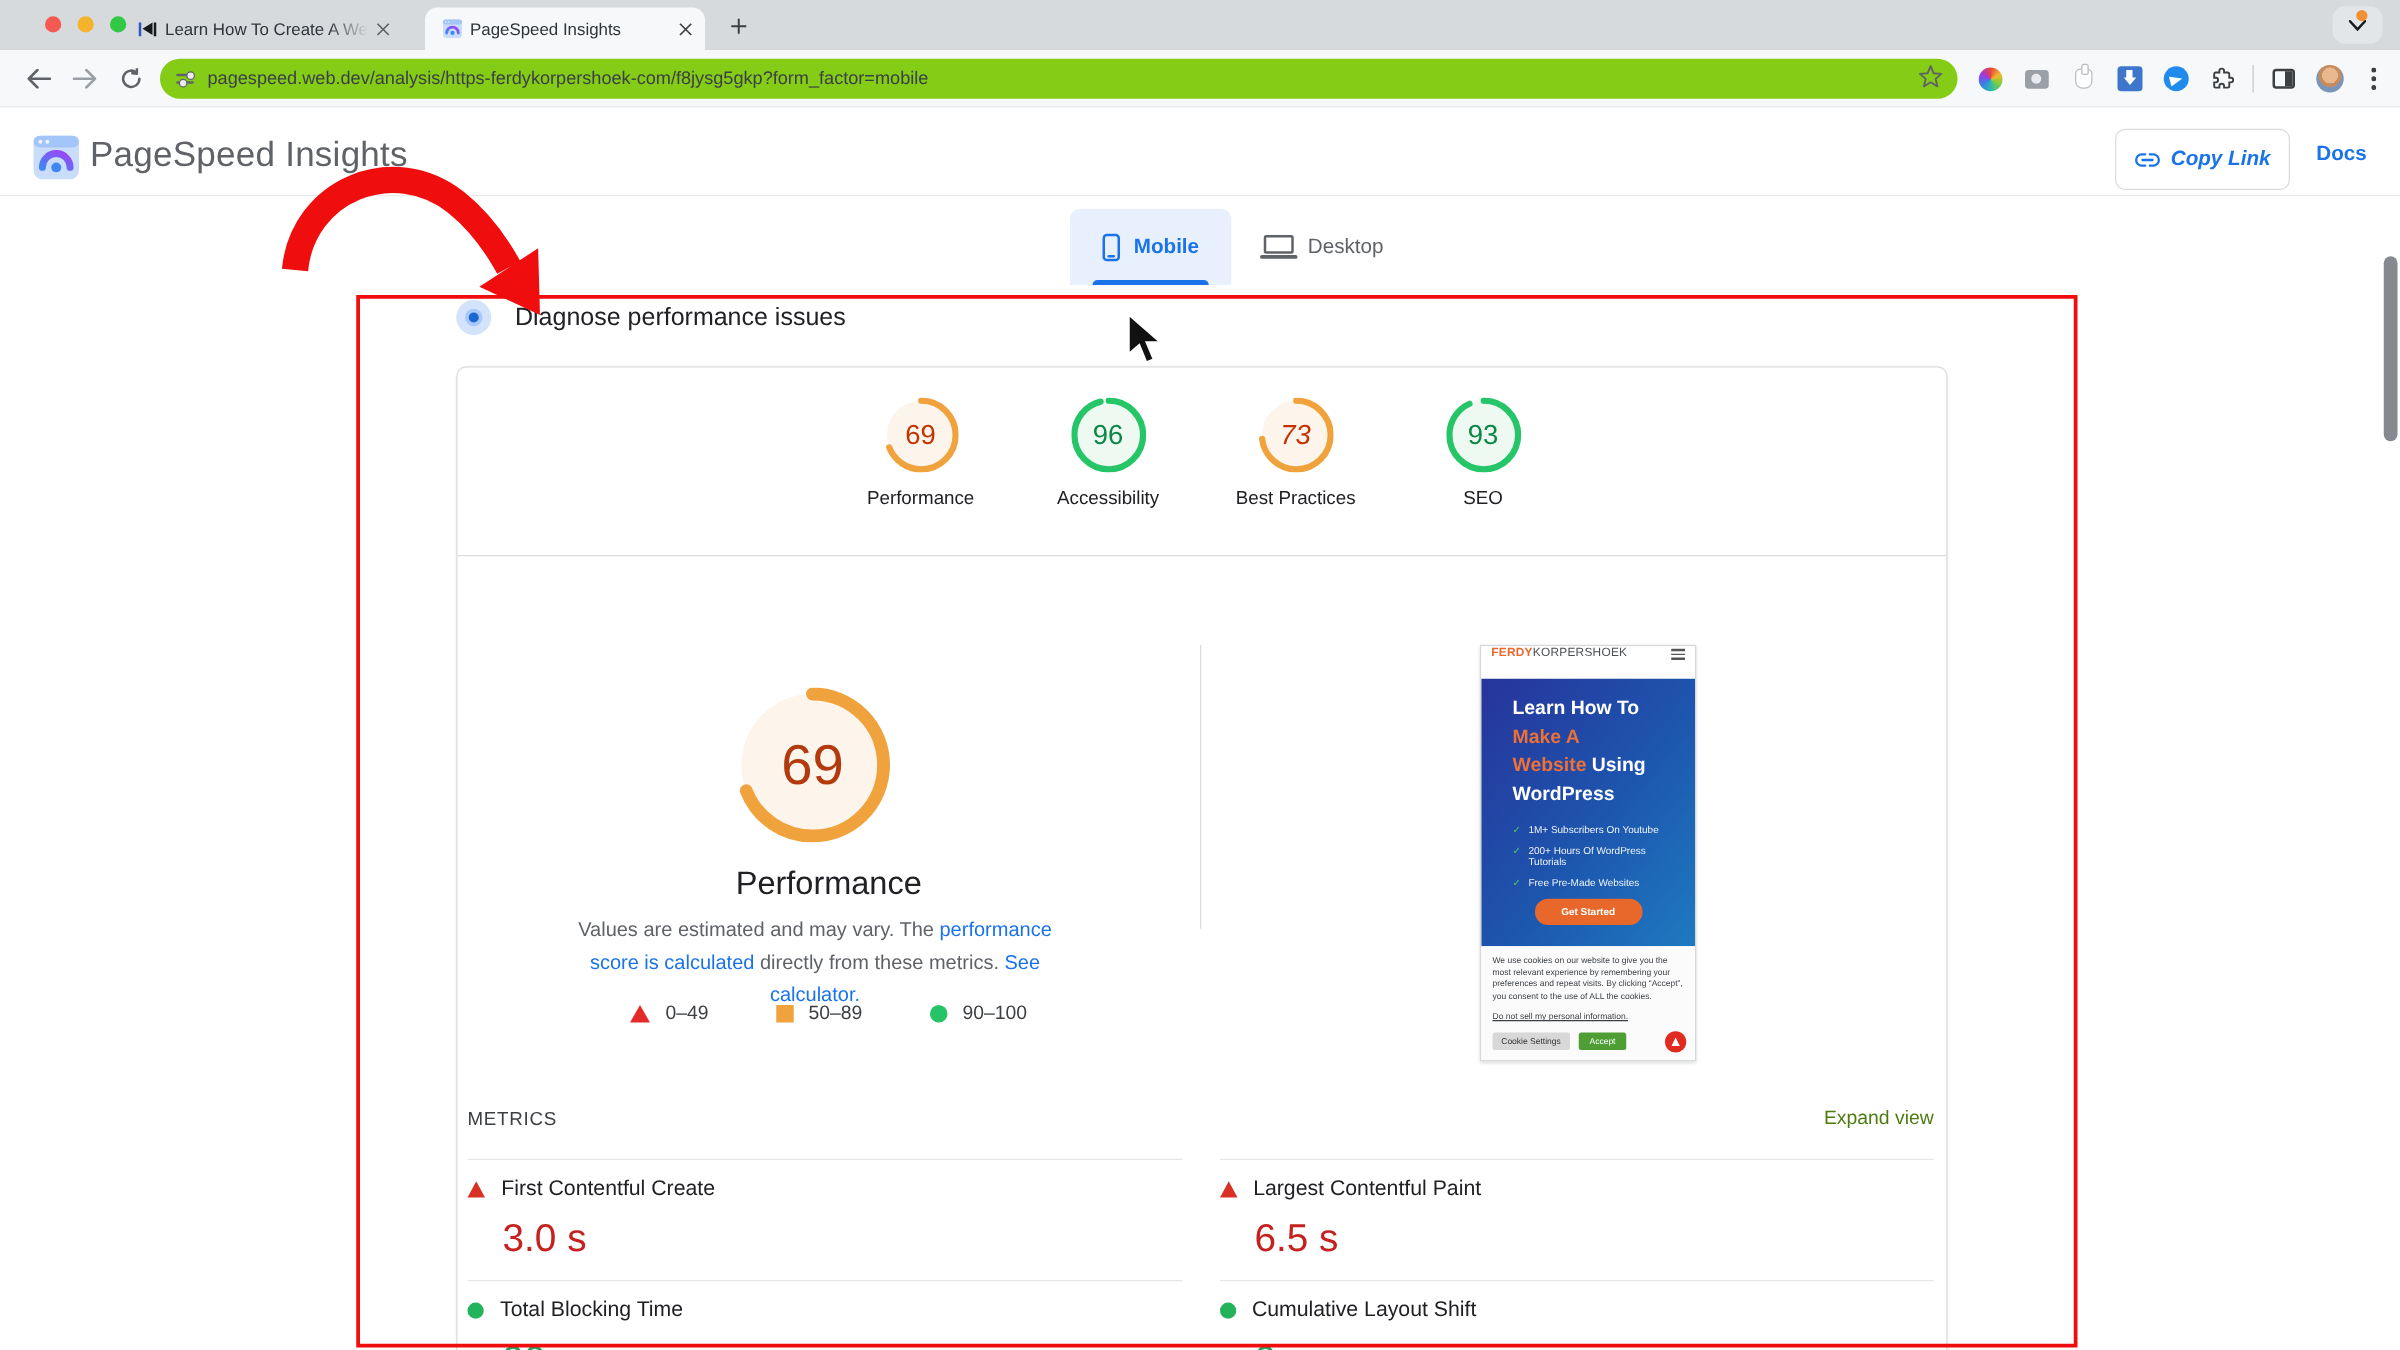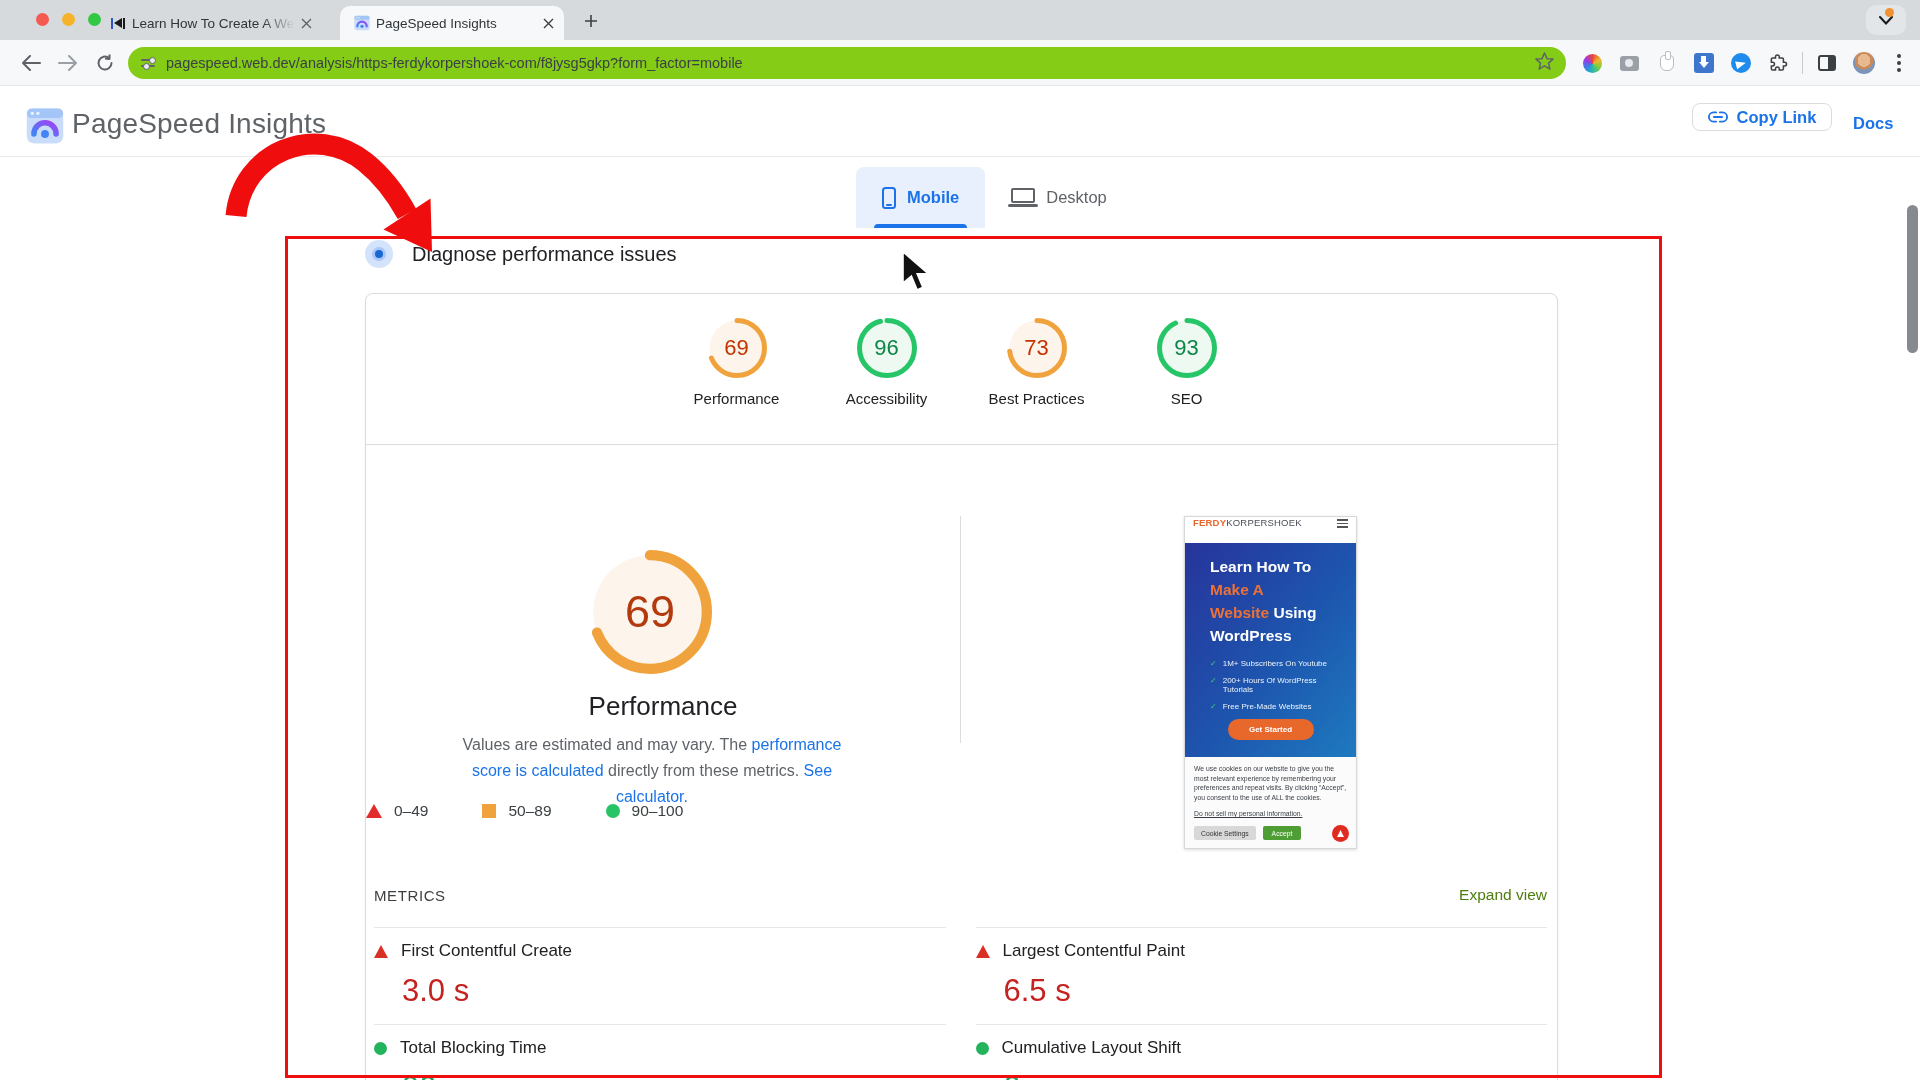--- a/index.html
+++ b/index.html
@@ -50,21 +50,21 @@
   .msgr::before { content:""; position:absolute; left:5px; top:7px; width:0; height:0; border-top:4px solid transparent; border-bottom:4px solid transparent; border-left:10px solid #fff; transform:rotate(-15deg); }
   .sep { position:absolute; top:12px; width:1px; height:22px; background:#c6c9cd; }
   .sidepanel { width:18px; height:16px; border:2px solid #3c4043; border-radius:3px; position:relative; }
   .sidepanel::before { content:""; position:absolute; right:0; top:0; bottom:0; width:6px; background:#3c4043; }
   .avatar { width:22px; height:22px; border-radius:50%; background:radial-gradient(circle at 50% 38%, #e8b88e 0 36%, #c88b5e 37% 52%, #7b95b8 53%); }
 
   
   .pheader { position:absolute; left:0; top:86px; width:1920px; height:71px; background:#fff; border-bottom:1px solid #e8eaed; }
   .psi-logo { position:absolute; left:26px; top:107px; }
   .ptitle { position:absolute; left:72px; top:108px; font-size:28px; color:#5f6368; letter-spacing:.2px; }
-  .copy-btn { position:absolute; left:1692px; top:103px; width:140px; height:28px; border:1px solid #dadce0; border-radius:8px; background:#fff; display:flex; align-items:center; justify-content:center; gap:9px; color:#1a73e8; font-size:16.5px; font-weight:600; }
+  .copy-btn { position:absolute; left:1692px; top:103px; width:140px; height:49px; border:1px solid #dadce0; border-radius:8px; background:#fff; display:flex; align-items:center; justify-content:center; gap:9px; color:#1a73e8; font-size:16.5px; font-weight:600;font-style:italic; }
   .docs-link { position:absolute; left:1853px; top:114px; color:#1a73e8; font-size:16.5px; font-weight:600; }
 
   
   .devtabs { position:absolute; left:818px; top:167px; display:flex;padding-left:38px; }
   .devtab { height:61px; display:flex; align-items:center; justify-content:center; gap:11px; padding:0 26px; font-size:16.5px; position:relative; }
   .devtab.active { background:#e8f0fe; border-radius:8px 8px 0 0; color:#1a73e8; font-weight:600; }
   .devtab.idle { color:#5f6368; }
   .devtab.active::after { content:""; position:absolute; left:18px; right:18px; bottom:0; height:4px; border-radius:4px 4px 0 0; background:#1a73e8; }
   .phone-ico { width:14px; height:22px; border:2.4px solid #1a73e8; border-radius:3.5px; position:relative; }
   .phone-ico::after{ content:""; position:absolute; left:2px; bottom:1px; width:6px; height:2px; background:#1a73e8; border-radius:2px; }
@@ -89,21 +89,21 @@
   .g-num { position:absolute; inset:0; display:flex; align-items:center; justify-content:center; font-weight:500; }
   .score-item .g-num { font-size:22px; }
   .score-label { margin-top:12px; font-size:15px; color:#202124; }
   .scores-div { position:absolute; top:150px; left:0; width:100%; height:1px; background:#dadce0; }
 
   .big-gauge { position:absolute; left:222px; top:256px; width:124px; height:124px; }
   .big-gauge .g-num { font-size:45px; font-weight:400; }
   .perf-title { position:absolute; top:397px; left:0; width:594px; text-align:center; font-size:26px; font-weight:500; color:#202124; }
   .perf-desc { position:absolute; top:438px; left:76px; width:420px; text-align:center; font-size:16px; line-height:26px; color:#5f6368; }
   .perf-desc a { color:#1a73e8; text-decoration:none; }
-  .legend { position:absolute; top:508px; left:0; width:594px; display:flex; gap:54px; }
+  .legend { position:absolute; top:508px; left:0; width:594px; display:flex; justify-content:center; gap:54px; }
   .legend-item { display:flex; align-items:center; gap:12px; font-size:15.5px; color:#3c4043; }
   .lg-tri { width:0; height:0; border-left:8px solid transparent; border-right:8px solid transparent; border-bottom:14px solid #e52a2a; }
   .lg-sq { width:14px; height:14px; background:#f0a33c; }
   .lg-ci { width:14px; height:14px; border-radius:50%; background:#27c467; }
   .vdiv { position:absolute; left:594px; top:222px; width:1px; height:227px; background:#dadce0; }
 
   
   .thumb { position:absolute; left:818px; top:222px; width:173px; height:333px; background:#fff; border:1px solid #d6d9dc; box-shadow:0 1px 3px rgba(0,0,0,.15); display:flex; flex-direction:column; overflow:hidden; }
   .th-head { height:26px; display:flex; align-items:flex-start; padding:0 8px; background:#fff; }
   .th-brand { font-size:9.5px; letter-spacing:.2px; flex:1; }
@@ -342,21 +342,21 @@
           <span class="g-num" style="color: rgb(12, 134, 70);">96</span>
         </div>
         <span class="score-label">Accessibility</span>
       </div>
       <div class="score-item">
         <div class="gauge">
           <svg viewBox="0 0 120 120" width="100%" height="100%">
               <circle class="g-fill" cx="60" cy="60" r="55" fill="#fdf5ec"></circle>
               <circle class="g-arc" cx="60" cy="60" r="55" fill="none" stroke-width="10" stroke-linecap="round" transform="rotate(-90 60 60)" stroke="#f0a33c" stroke-dasharray="252.3 345.6"></circle>
             </svg>
-          <span class="g-num" style="color: rgb(195, 51, 0);">73</span>
+          <span class="g-num" style="color: rgb(195, 51, 0); font-style: italic;">73</span>
         </div>
         <span class="score-label">Best Practices</span>
       </div>
       <div class="score-item">
         <div class="gauge">
           <svg viewBox="0 0 120 120" width="100%" height="100%">
               <circle class="g-fill" cx="60" cy="60" r="55" fill="#edf9f1"></circle>
               <circle class="g-arc" cx="60" cy="60" r="55" fill="none" stroke-width="10" stroke-linecap="round" transform="rotate(-90 60 60)" stroke="#26c567" stroke-dasharray="321.4 345.6"></circle>
             </svg>
           <span class="g-num" style="color: rgb(12, 134, 70);">93</span>

